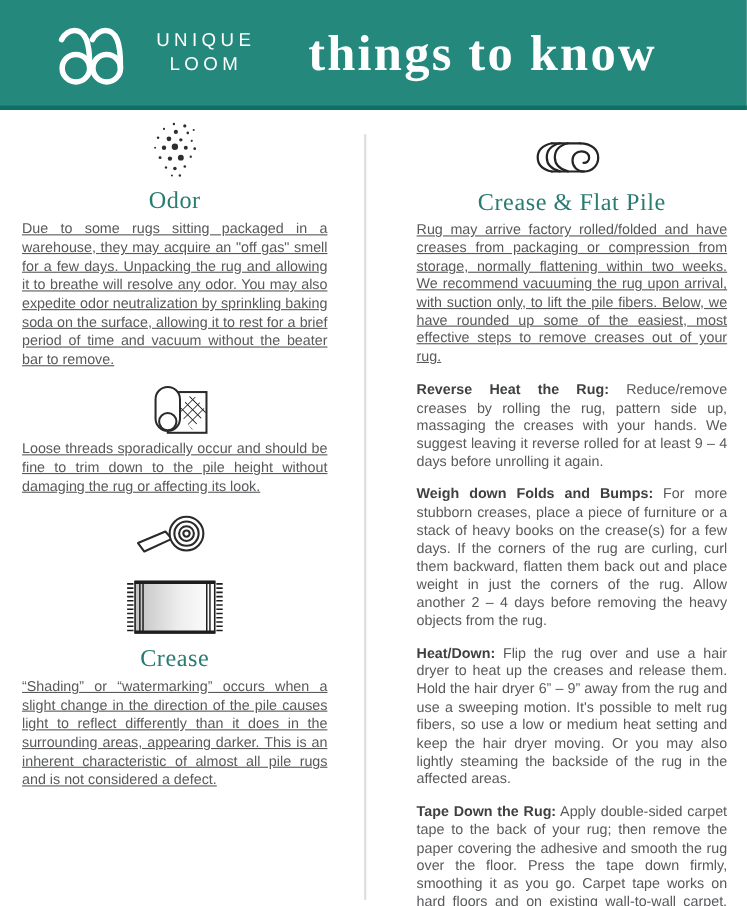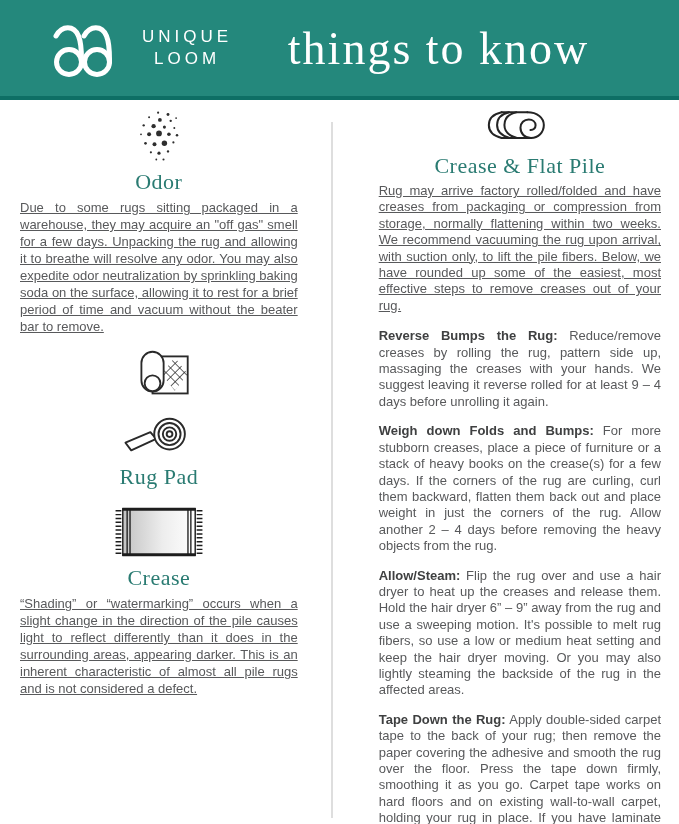--- a/index.html
+++ b/index.html
@@ -17,33 +17,33 @@
     border-bottom:4px solid var(--teal-band-edge,#0e6f65);
     display:flex; align-items:center; padding:0 30px 0 48px;
   }
   .logo { display:flex; align-items:center; gap:12px; }
   .brand {
     color:#fff; font-size:17px; letter-spacing:4px; line-height:1.3;
     text-align:center; font-weight:400;
   }
   .title {
     flex:1; text-align:center; color:#fff;
-    font-family:"Liberation Serif", serif; font-weight:400;
+    font-family:"Liberation Serif", serif; font-weight:700;
     font-size:46px; letter-spacing:2px; padding-right:4px; white-space:nowrap;
   }
 
   
   main { position:relative; display:flex; height:720px;gap:44px; }
   .divider {
     position:absolute; left:331px; top:22px; bottom:2px; width:2px;
     background:var(--divider-gray,#dedede);
   }
   .col { width:339.5px; }
   .col.left  { padding:10px 20px 0 20px; }
-  .col.right { padding:4px 18px 0 17px; }
+  .col.right { padding:22px 18px 0 17px; }
 
   .block { text-align:center; margin-bottom:14px; }
   .icon-wrap { display:flex; justify-content:center; align-items:flex-end; }
   h2 {
     font-family:"Liberation Serif", serif; font-weight:500;
     color:var(--heading-teal,#2a7b72); font-size:22px; letter-spacing:0.5px;
     margin:5px 0 4px;
   }
   p.body {
     text-align:justify; font-size:13px; color:var(--body-gray,#58595b);text-decoration:underline;
@@ -125,33 +125,33 @@
               <pattern id="xh" width="7" height="7" patternUnits="userSpaceOnUse" patternTransform="rotate(45)">
                 <path d="M0,0H7M0,0V7" stroke="#2a2a2a" stroke-width="1.6"></path>
               </pattern>
             </defs>
             <rect x="30" y="8" width="38" height="40" fill="#ffffff"></rect>
             <polygon points="54,9 68,27 54,45 40,27" fill="url(#xh)" stroke="none"></polygon>
             <rect x="18" y="3" width="24" height="43" rx="12" fill="#ffffff"></rect>
             <circle cx="30" cy="37" r="8.5" fill="#ffffff"></circle>
           </svg>
         </div>
+        <p class="body">Loose threads sporadically occur and should be fine to trim down to the pile height without damaging the rug or affecting its look.</p>
       </article>
 
       <article class="block">
         <div class="icon-wrap">
           <svg class="line-icon" width="76" height="46" viewBox="0 0 78 48" fill="none" stroke="#2a2a2a" stroke-width="2" stroke-linejoin="round">
             <polygon points="4,31 30,20 36,27 10,39" fill="#ffffff"></polygon>
             <circle cx="50" cy="22" r="16" fill="#ffffff"></circle>
             <circle cx="50" cy="22" r="11.5"></circle>
             <circle cx="50" cy="22" r="7"></circle>
             <circle cx="50" cy="22" r="3"></circle>
           </svg>
         </div>
-        <h2>Rug Pad</h2>
       </article>
 
       <article class="block">
         <div class="icon-wrap">
           <svg class="line-icon" width="92" height="56" viewBox="0 0 92 58">
             <defs>
               <linearGradient id="shade" x1="0" y1="0" x2="1" y2="0">
                 <stop offset="0" stop-color="#c2c2c2"></stop>
                 <stop offset="0.55" stop-color="#ededed"></stop>
                 <stop offset="1" stop-color="#ffffff"></stop>
@@ -188,23 +188,23 @@
             <path d="M20,9 C11,11 6,16 6,23 C6,30 11,35 20,37"></path>
             <path d="M28,9 C19.5,11 15,16 15,23 C15,29.5 19.5,34.5 28,36.8"></path>
             <path d="M36,9 C27.5,11 23,16 23,23 C23,29.5 27.5,34.5 36,36.8"></path>
             <path d="M48,9 C59,9 66,15 66,23 C66,31 60,37 52,37 C45,37 40.5,32 40.5,26 C40.5,20.5 44.5,17 49.5,17 C54,17 57,19.8 57,23.3 C57,26.5 54.6,28.6 51.4,28.4"></path>
           </svg>
         </div>
         <h2>Crease &amp; Flat Pile</h2>
         <p class="body">Rug may arrive factory rolled/folded and have creases from packaging or compression from storage, normally flattening within two weeks. We recommend vacuuming the rug upon arrival, with suction only, to lift the pile fibers. Below, we have rounded up some of the easiest, most effective steps to remove creases out of your rug.</p>
       </article>
 
-      <p class="tip"><b>Reverse Bumps the Rug:</b><span> Reduce/remove creases by rolling the rug, pattern side up, massaging the creases with your hands. We suggest leaving it reverse rolled for at least 9 – 4 days before unrolling it again.</span></p>
+      <p class="tip"><b>Reverse Heat the Rug:</b><span> Reduce/remove creases by rolling the rug, pattern side up, massaging the creases with your hands. We suggest leaving it reverse rolled for at least 9 – 4 days before unrolling it again.</span></p>
 
       <p class="tip"><b>Weigh down Folds and Bumps:</b><span> For more stubborn creases, place a piece of furniture or a stack of heavy books on the crease(s) for a few days. If the corners of the rug are curling, curl them backward, flatten them back out and place weight in just the corners of the rug. Allow another 2 – 4 days before removing the heavy objects from the rug.</span></p>
 
-      <p class="tip"><b>Allow/Steam:</b><span> Flip the rug over and use a hair dryer to heat up the creases and release them. Hold the hair dryer 6” – 9” away from the rug and use a sweeping motion. It's possible to melt rug fibers, so use a low or medium heat setting and keep the hair dryer moving. Or you may also lightly steaming the backside of the rug in the affected areas.</span></p>
+      <p class="tip"><b>Heat/Down:</b><span> Flip the rug over and use a hair dryer to heat up the creases and release them. Hold the hair dryer 6” – 9” away from the rug and use a sweeping motion. It's possible to melt rug fibers, so use a low or medium heat setting and keep the hair dryer moving. Or you may also lightly steaming the backside of the rug in the affected areas.</span></p>
 
       <p class="tip"><b>Tape Down the Rug:</b><span> Apply double-sided carpet tape to the back of your rug; then remove the paper covering the adhesive and smooth the rug over the floor. Press the tape down firmly, smoothing it as you go. Carpet tape works on hard floors and on existing wall-to-wall carpet, holding your rug in place. If you have laminate flooring, purchase a less adhesive double-sided tape to prevent the laminate from buckling or otherwise being damaged.</span></p>
 
     </section>
   </main>
 </div>
 
 </body></html>

